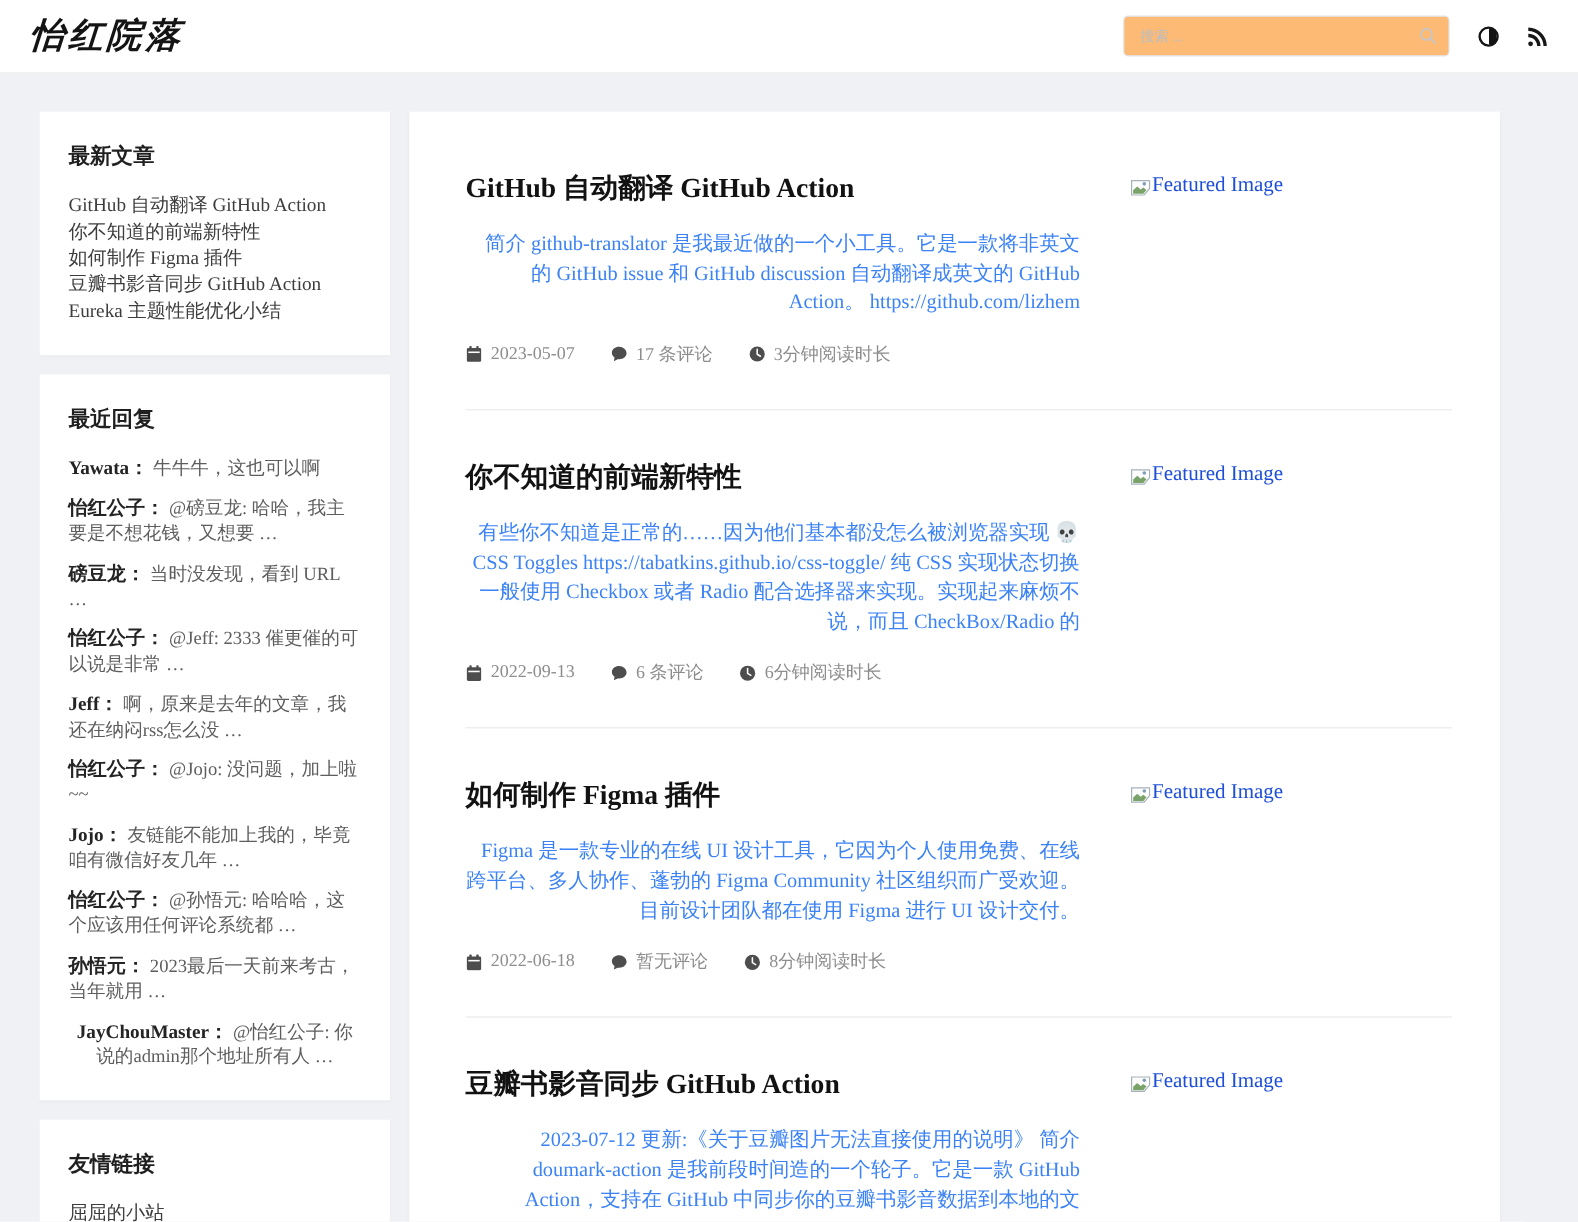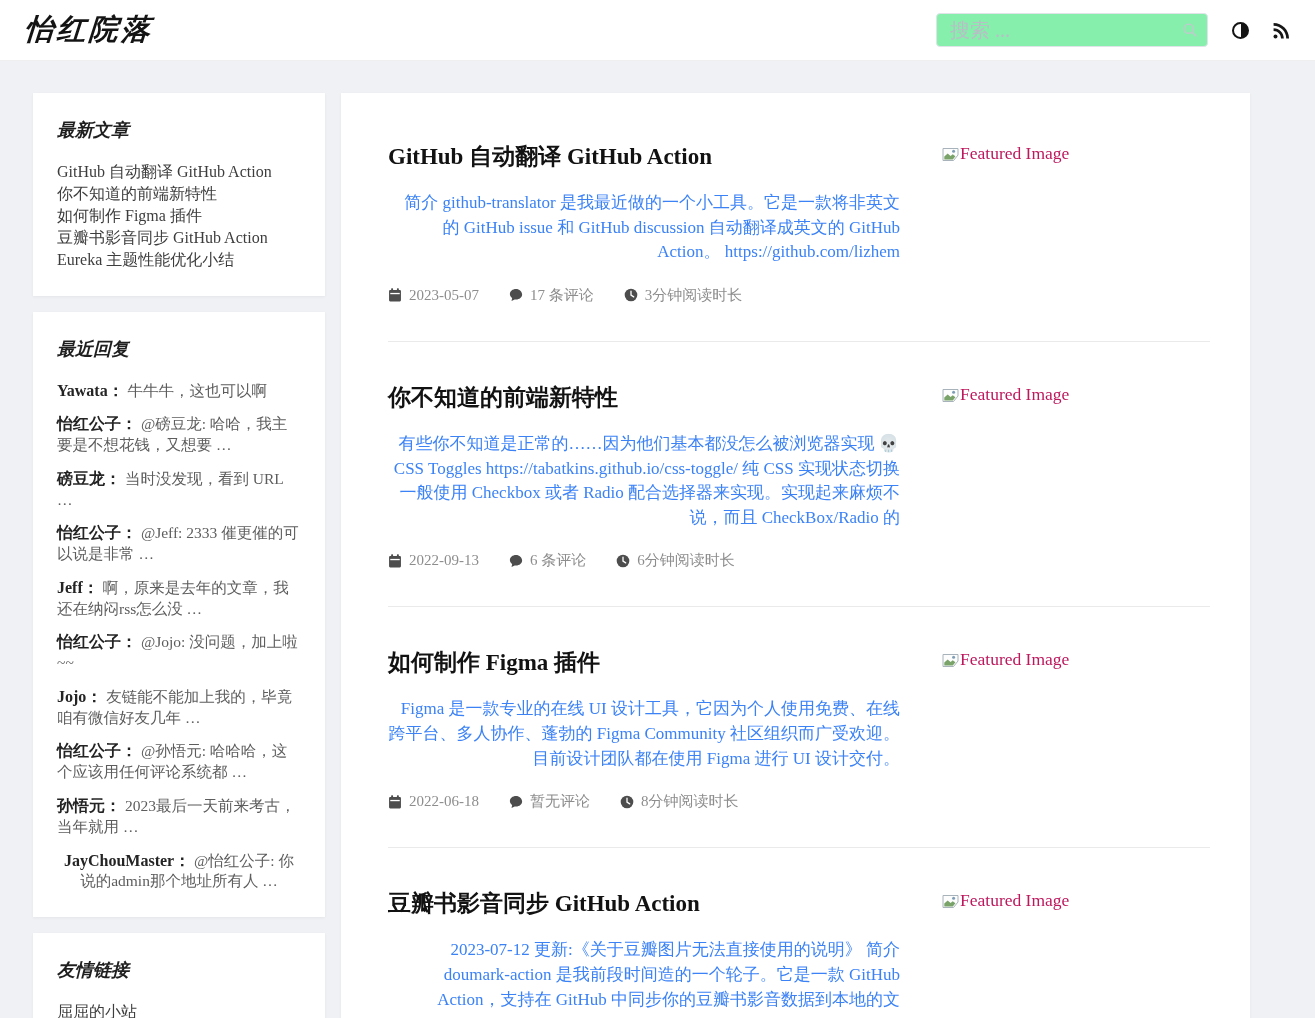--- a/index.html
+++ b/index.html
@@ -20,62 +20,62 @@
     font-size: 29px; font-weight: 700; font-style: italic;
     letter-spacing: 3px; color: #141414; margin-right: 32px;
     transform: skewX(-4deg); white-space: nowrap;
   }
   .nav { display: flex; gap: 33px; font-size: 15.5px; color: #454545; }
   .nav a { padding: 4px 0; }
   .header-spacer { flex: 1; }
   .search-wrap { position: relative; width: 272px; margin-right: 24px; }
   .search-input {
     width: 100%; height: 34px; border: 1px solid #e0e3e8; border-radius: 4px;
-    padding: 0 34px 0 13px; font-size: 20px; color: #333; outline: none;
-    font-family: inherit; background: #86efac;
+    padding: 0 34px 0 13px; font-size: 12px; color: #333; outline: none;
+    font-family: inherit; background: #fdba74;
   }
   .search-input::placeholder { color: #b8bdc6; }
   .search-icon { position: absolute; right: 10px; top: 9px; }
   .theme-toggle {
     width: 17px; height: 17px; border-radius: 50%;
     border: 2px solid #141414; margin-right: 23px; cursor: pointer;
     background: linear-gradient(90deg, #ffffff 0 50%, #141414 50% 100%);
   }
   .rss-btn { cursor: pointer; display: flex; align-items: center; }
 
   
   .content {
     display: flex; gap: 16px; padding: 32px 65px 0 33px; align-items: flex-start;
   }
   .sidebar { width: 292px; flex: none; display: flex; flex-direction: column; gap: 16px; }
   .card {
     background: #fff; padding: 25px 24px; box-shadow: 0 1px 3px rgba(0,0,0,0.05);
   }
-  .card-title { font-size: 18px; font-weight: 700; color: #1f1f1f; margin-bottom: 19px; font-style: italic; }
+  .card-title { font-size: 18px; font-weight: 700; color: #1f1f1f; margin-bottom: 19px; }
   .side-link { display: block; font-size: 16px; color: #3d3d3d; line-height: 1.37; }
   .comment-item { font-size: 15.5px; line-height: 1.34; color: #5d5d5d; margin-bottom: 12px; }
   .comment-item:last-child { margin-bottom: 0; text-align: center; }
   .comment-name { font-weight: 700; color: #242424; font-size: 16px; }
 
   
   .main {
     flex: 1; background: #fff; box-shadow: 0 1px 3px rgba(0,0,0,0.05);
     padding: 48px 40px 30px 47px; min-height: 940px;
   }
   .post { display: flex; padding: 40px 0 36px; border-bottom: 1px solid #eaeaea; }
   .post:first-child { padding-top: 0; }
   .post:last-child { border-bottom: none; }
   .post-body { flex: 1; padding-right: 42px; min-width: 0; }
   .post-title { font-size: 23px; font-weight: 700; color: #121212; margin-bottom: 19px; display: inline-block; }
   .post-excerpt { font-size: 17px; line-height: 1.45; color: #3b82f6; margin-bottom: 21px; text-align: right; }
   .post-meta { display: flex; gap: 30px; font-size: 15px; color: #8d8d8d; }
   .meta-item { display: flex; align-items: center; gap: 7px; }
   .meta-item svg { flex: none; display: block; }
   .thumb { width: 268px; flex: none; padding-top: 2px; }
-  .thumb-link { display: flex; align-items: center; gap: 1px; font-size: 17.5px; color: #be185d; }
+  .thumb-link { display: flex; align-items: flex-end; gap: 1px; font-size: 17.5px; color: #1d4ed8; }
   .broken-img { flex: none; margin-top: 2px; }
 </style>
 </head>
 <body>
 
 <div class="header">
   <a class="logo">怡红院落</a>
   <div class="header-spacer"></div>
   <div class="search-wrap">
     <input class="search-input" type="text" placeholder="搜索 ..." style="">

